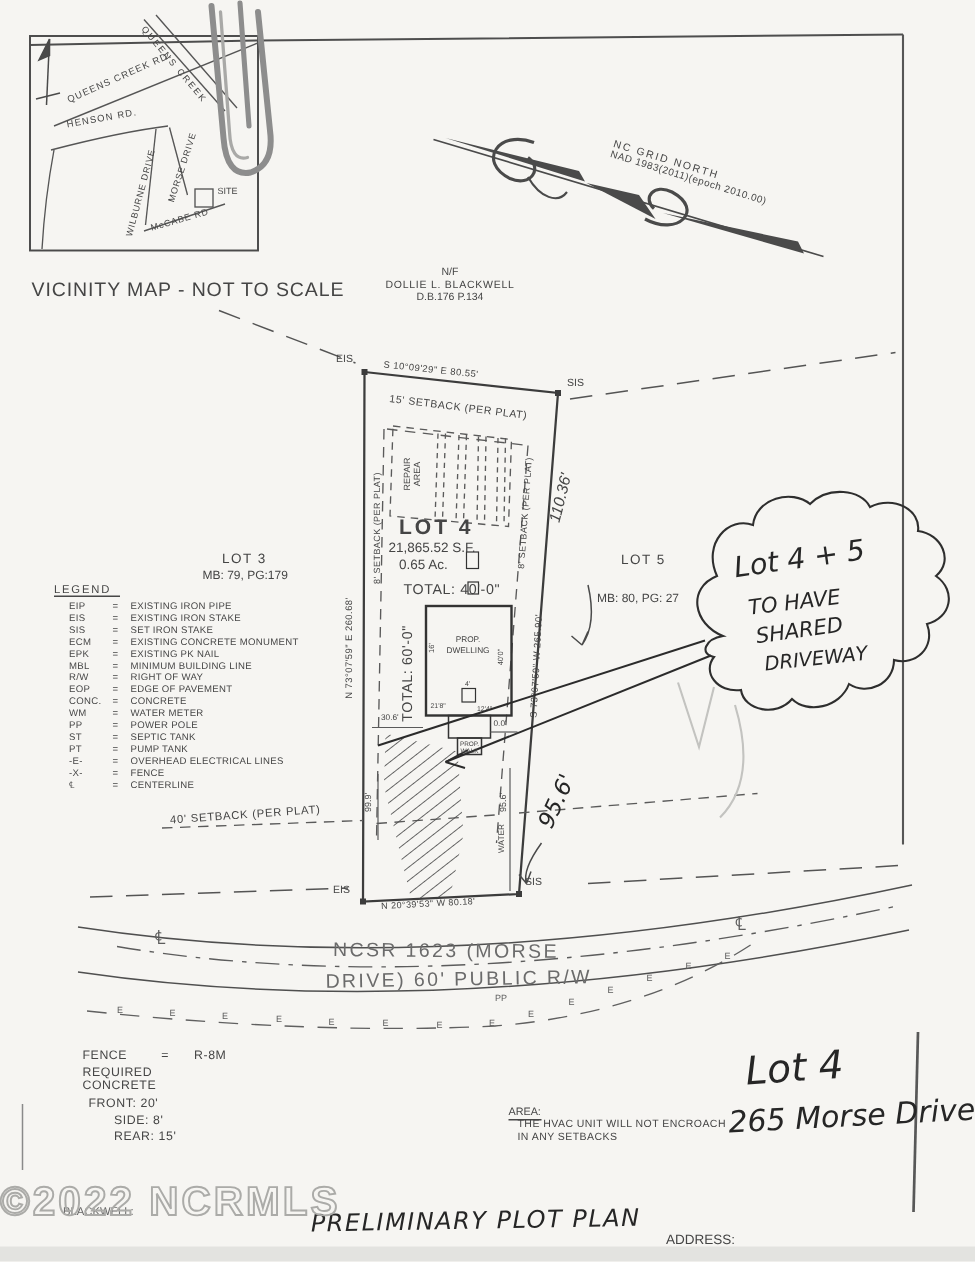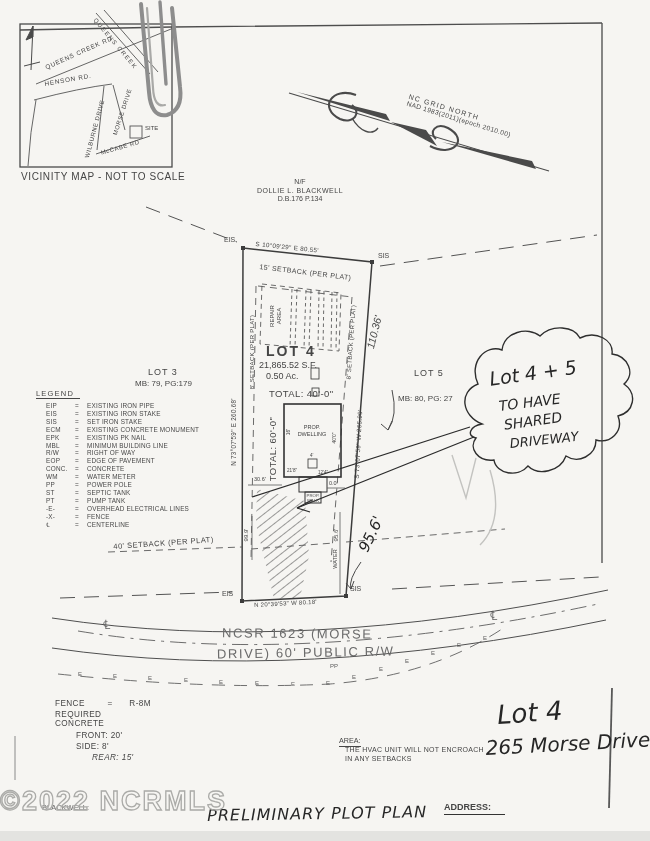--- a/index.html
+++ b/index.html
@@ -144,21 +144,21 @@
     </g>
 
     <g fill="none">
       <path d="M52,618 Q300,656 608,590" stroke="#4f4f4f" stroke-width="1"></path>
       <path d="M52,648 Q300,684 606,620" stroke="#4f4f4f" stroke-width="1"></path>
       <path d="M78,631 Q300,668 598,604" stroke="#5c5c5c" stroke-width=".9" stroke-dasharray="16 6 3 6"></path>
       <path d="M58,674 Q210,690 330,684 Q430,676 502,629" stroke="#606060" stroke-width=".9" stroke-dasharray="13 9"></path>
     </g>
   </svg>
 
-  <div class="t" style="left:21px;top:171px;font-size:10px;letter-spacing:.6px;">VICINITY MAP - NOT TO SCALE</div>
+  <div class="t" style="left:21px;top:185px;font-size:13px;letter-spacing:.6px;">VICINITY MAP - NOT TO SCALE</div>
   <div class="t" style="left:97px;top:17px;font-size:6px;letter-spacing:1.4px;transform:rotate(50deg);transform-origin:left top;">QUEENS CREEK</div>
   <div class="t" style="left:44px;top:64px;font-size:6.3px;letter-spacing:.8px;transform:rotate(-24deg);transform-origin:left top;">QUEENS CREEK RD.</div>
   <div class="t" style="left:44px;top:80px;font-size:6.3px;letter-spacing:.8px;transform:rotate(-10deg);transform-origin:left top;">HENSON RD.</div>
   <div class="t" style="left:84px;top:157px;font-size:6px;letter-spacing:.6px;transform:rotate(-75deg);transform-origin:left top;">WILBURNE DRIVE</div>
   <div class="t" style="left:112px;top:134px;font-size:6px;letter-spacing:.6px;transform:rotate(-72deg);transform-origin:left top;">MORSE DRIVE</div>
   <div class="t" style="left:100px;top:150px;font-size:6px;letter-spacing:.6px;transform:rotate(-16deg);transform-origin:left top;">McCABE RD</div>
   <div class="t" style="left:145px;top:125px;font-size:6px;">SITE</div>
 
   <div class="t" style="left:410px;top:93px;transform:rotate(17deg);transform-origin:left top;">
     <div style="font-size:7px;letter-spacing:1.3px;">NC GRID NORTH</div>
@@ -174,21 +174,21 @@
   <div class="t" style="left:378px;top:252px;font-size:7px;">SIS</div>
   <div class="t" style="left:260px;top:263px;font-size:7px;letter-spacing:.4px;transform:rotate(7deg);transform-origin:left top;">15' SETBACK (PER PLAT)</div>
 
   <div class="t ctr" style="left:276px;top:316px;font-size:6px;text-align:center;line-height:7px;transform:translate(-50%,-50%) rotate(-90deg);">
     <div>REPAIR</div>
     <div>AREA</div>
   </div>
 
   <div class="t" style="left:266px;top:343px;font-size:14px;font-weight:bold;letter-spacing:2px;">LOT 4</div>
   <div class="t" style="left:259px;top:360px;font-size:9px;">21,865.52 S.F.</div>
-  <div class="t" style="left:266px;top:371px;font-size:9px;">0.50 Ac.</div>
+  <div class="t" style="left:266px;top:371px;font-size:9px;">0.65 Ac.</div>
   <div class="t" style="left:269px;top:388px;font-size:9.5px;letter-spacing:.4px;">TOTAL: 40'-0"</div>
   <div class="t ctr" style="left:272px;top:449px;font-size:9.5px;letter-spacing:.4px;transform:translate(-50%,-50%) rotate(-90deg);">TOTAL: 60'-0"</div>
 
   <div class="t" style="left:312px;top:424px;font-size:5.5px;text-align:center;line-height:6.5px;transform:translateX(-50%);">
     <div>PROP.</div>
     <div>DWELLING</div>
   </div>
   <div class="t ctr" style="left:334px;top:438px;font-size:5px;transform:translate(-50%,-50%) rotate(-90deg);">40'0"</div>
   <div class="t ctr" style="left:288px;top:432px;font-size:5px;transform:translate(-50%,-50%) rotate(-90deg);">16'</div>
   <div class="t" style="left:287px;top:468px;font-size:4.6px;">21'8"</div>
@@ -350,30 +350,30 @@
   <span class="t" style="left:457px;top:642px;font-size:6px;color:#5c5c5c;">E</span>
   <span class="t" style="left:483px;top:635px;font-size:6px;color:#5c5c5c;">E</span>
 
   <div class="t" style="left:55px;top:699px;font-size:8.2px;letter-spacing:.4px;">
     <span>FENCE</span>
     <span style="margin:0 14px 0 20px;">=</span>
     <span>R-8M</span>
   </div>
   <div class="t" style="left:55px;top:710px;font-size:8.2px;letter-spacing:.4px;">REQUIRED</div>
   <div class="t" style="left:55px;top:719px;font-size:8.2px;letter-spacing:.4px;">CONCRETE</div>
-  <div class="t" style="left:76px;top:731px;font-size:8.2px;letter-spacing:.4px;">FRONT: 20'</div>
+  <div class="t" style="left:59px;top:731px;font-size:8.2px;letter-spacing:.4px;">FRONT: 20'</div>
   <div class="t" style="left:76px;top:742px;font-size:8.2px;letter-spacing:.4px;">SIDE: 8'</div>
-  <div class="t" style="left:92px;top:753px;font-size:8.2px;letter-spacing:.4px;font-style:italic;">REAR: 15'</div>
+  <div class="t" style="left:76px;top:753px;font-size:8.2px;letter-spacing:.4px;">REAR: 15'</div>
 
   <div class="t" style="left:339px;top:736px;font-size:7.2px;border-bottom:1px solid #474747;padding-bottom:.5px;">AREA:</div>
   <div class="t" style="left:345px;top:746px;font-size:7px;letter-spacing:.3px;">THE HVAC UNIT WILL NOT ENCROACH</div>
   <div class="t" style="left:345px;top:755px;font-size:7px;letter-spacing:.3px;">IN ANY SETBACKS</div>
 
   <div class="t pen" style="left:496px;top:700px;font-size:26px;transform:rotate(-4deg);transform-origin:left top;">Lot 4</div>
   <div class="t pen" style="left:485px;top:736px;font-size:20px;transform:rotate(-3deg);transform-origin:left top;">265 Morse Drive</div>
   <div class="t pen" style="left:207px;top:806px;font-size:16px;letter-spacing:1px;transform:rotate(-1deg);transform-origin:left top;">PRELIMINARY PLOT PLAN</div>
 
   <div class="t" style="left:42px;top:803px;font-size:7.5px;color:#666;">BLACKWELL:</div>
   <div class="wm" style="left:0px;top:786px;font-size:27px;">©2022 NCRMLS</div>
-  <div class="t" style="left:444px;top:802px;font-size:9px;font-weight:bold;border-bottom:1.5px solid #333;padding:0 14px 2px 0;">ADDRESS:</div>
+  <div class="t" style="left:444px;top:821px;font-size:9px;font-weight:normal;border-bottom:1.5px solid #333;padding:0 14px 2px 0;">ADDRESS:</div>
 
   <div class="botband"></div>
 </div>
 
 </body></html>

